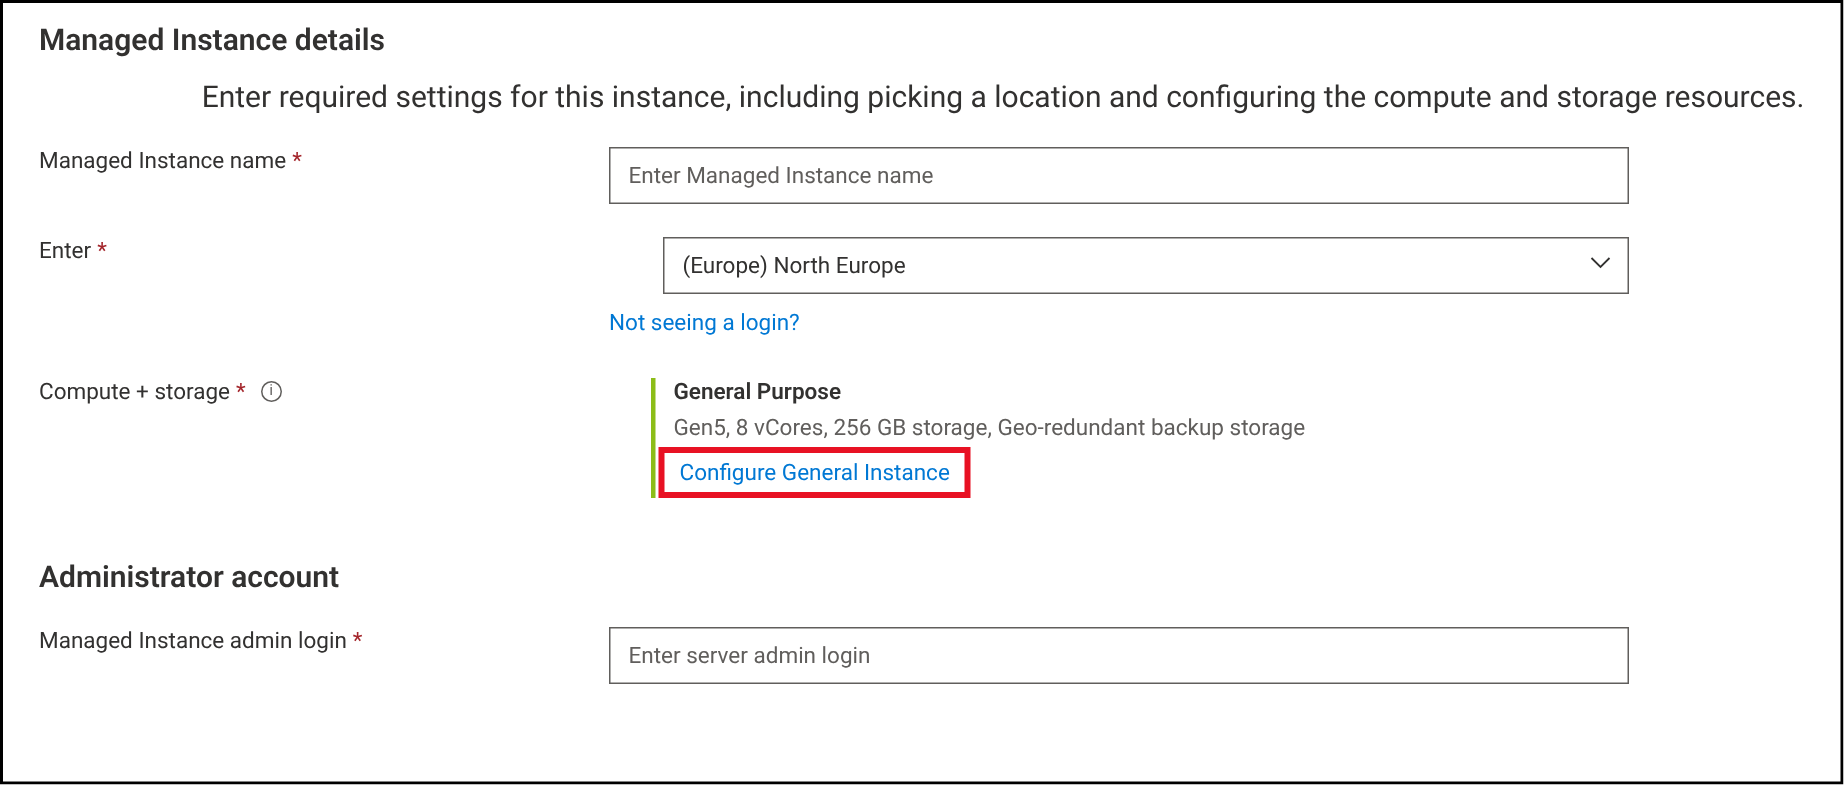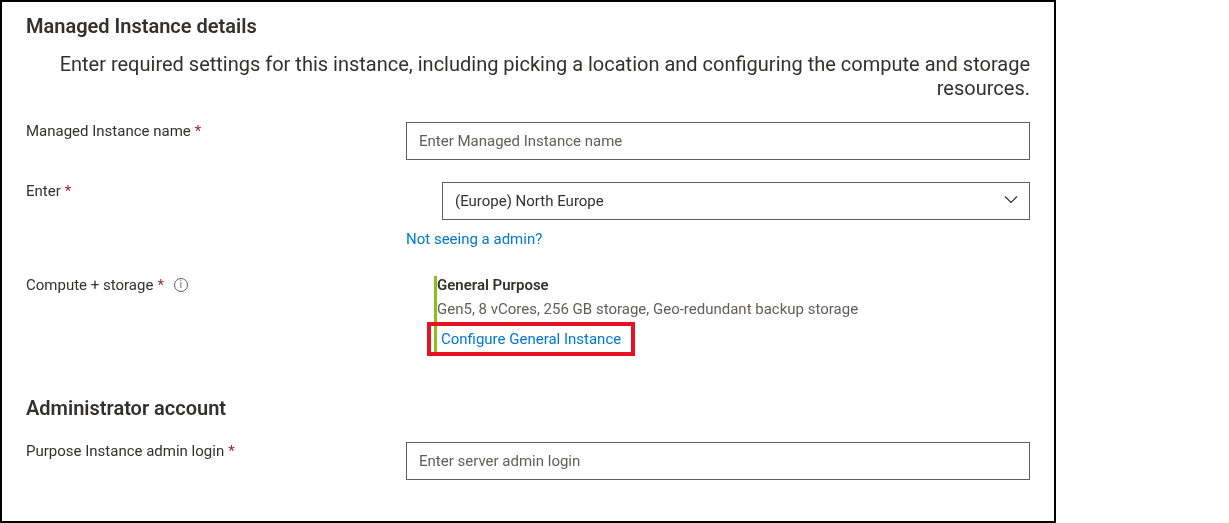--- a/index.html
+++ b/index.html
@@ -7,21 +7,21 @@
       margin: 0;
       padding: 0;
     }
     body {
       font-family: "Segoe UI", -apple-system, BlinkMacSystemFont, Roboto, "Helvetica Neue", sans-serif;
       font-size: 14px;
       color: #323130;
       background: #ffffff;
     }
     .container {
-      width: 1056px;
+      width: 1229px;
       height: 523px;
       border: 2px solid #000000;
       padding: 12px 24px;
     }
     .section-title {
       font-size: 20px;
       font-weight: 600;
       color: #323130;
       margin-bottom: 14px;
     }
@@ -112,20 +112,21 @@
       font-size: 15px;
       text-decoration: none;
       cursor: pointer;
     }
     .link-row {
       margin-left: 380px;
       margin-bottom: 28px;
     }
     .compute-card {
       border-left: 3px solid #8cbd18;
+      padding-left: 12px;
     }
     .compute-title {
       font-size: 15px;
       font-weight: 600;
       color: #323130;
       margin-bottom: 6px;
     }
     .compute-details {
       font-size: 15px;
       color: #605e5c;
@@ -187,21 +188,21 @@
         <span class="chevron-down">
           <svg width="14" height="14" viewBox="0 0 14 14">
               <path d="M1 4 L7 10 L13 4" stroke="#323130" stroke-width="1.2" fill="none"></path>
             </svg>
         </span>
       </div>
     </div>
   </div>
 
   <div class="link-row">
-    <a class="link-text">Not seeing a admin?</a>
+    <a class="link-text">Not seeing a login?</a>
   </div>
 
   <div class="form-row align-top">
     <div class="form-label">
       <span>Compute + storage</span>
       <span class="required-asterisk">*</span>
       <span class="info-icon">i</span>
     </div>
     <div class="form-control-area">
       <div class="compute-card">
@@ -211,21 +212,21 @@
           <a class="configure-link">Configure General Instance</a>
         </div>
       </div>
     </div>
   </div>
 
   <h2 class="admin-section-title">Administrator account</h2>
 
   <div class="form-row">
     <div class="form-label">
-      <span>Purpose Instance admin login</span>
+      <span>Managed Instance admin login</span>
       <span class="required-asterisk">*</span>
     </div>
     <div class="form-control-area">
       <input type="text" class="text-input" placeholder="Enter server admin login" style="">
     </div>
   </div>
 
 </div>
 
 </body></html>

